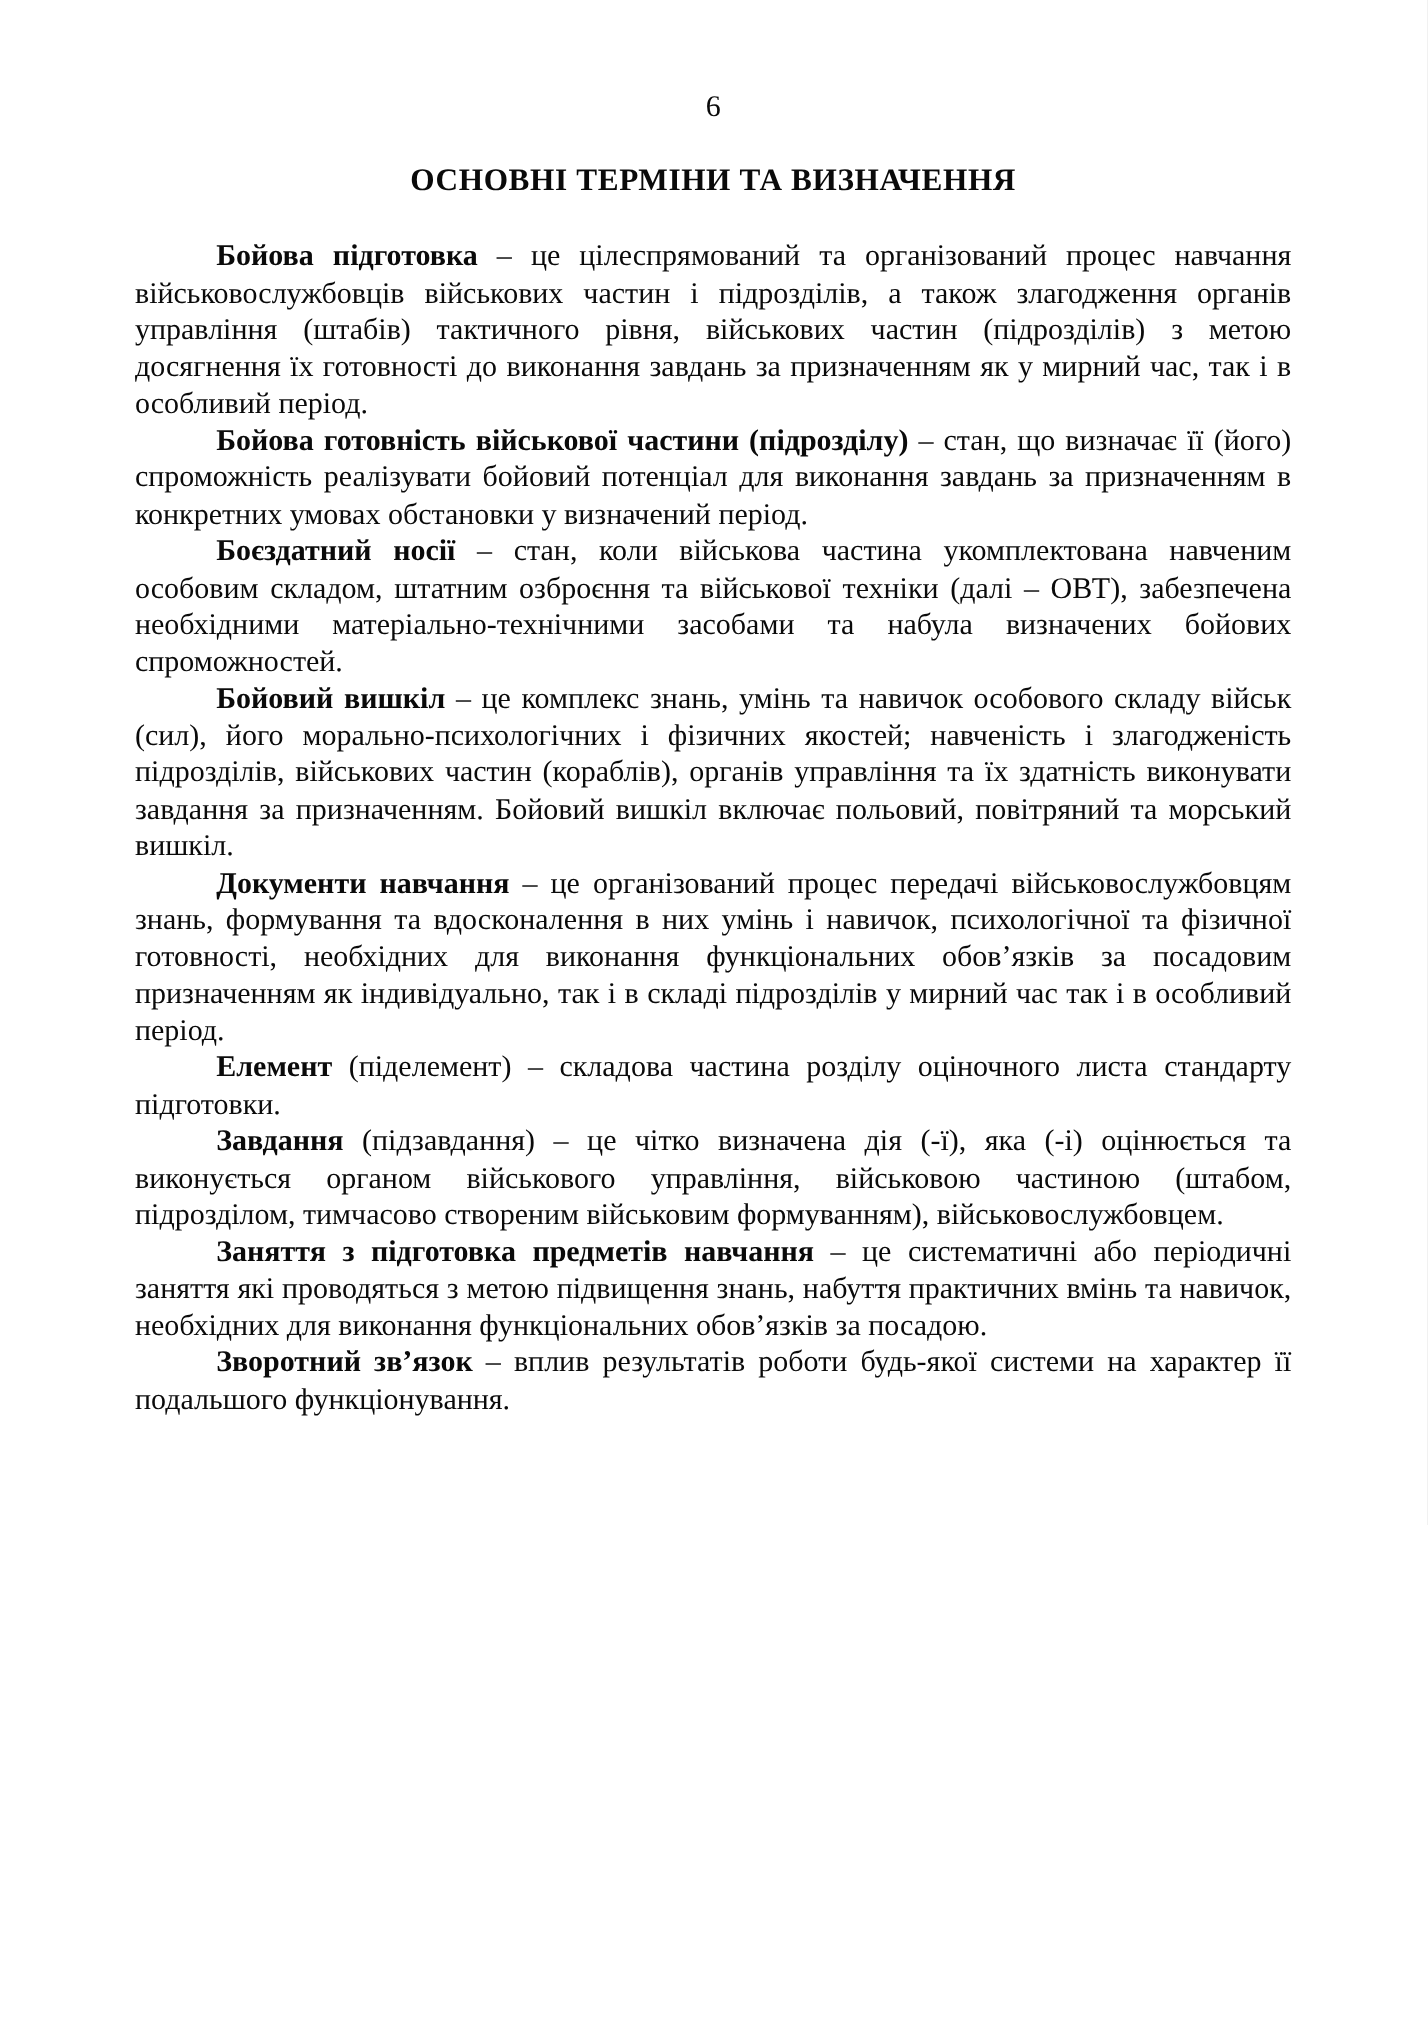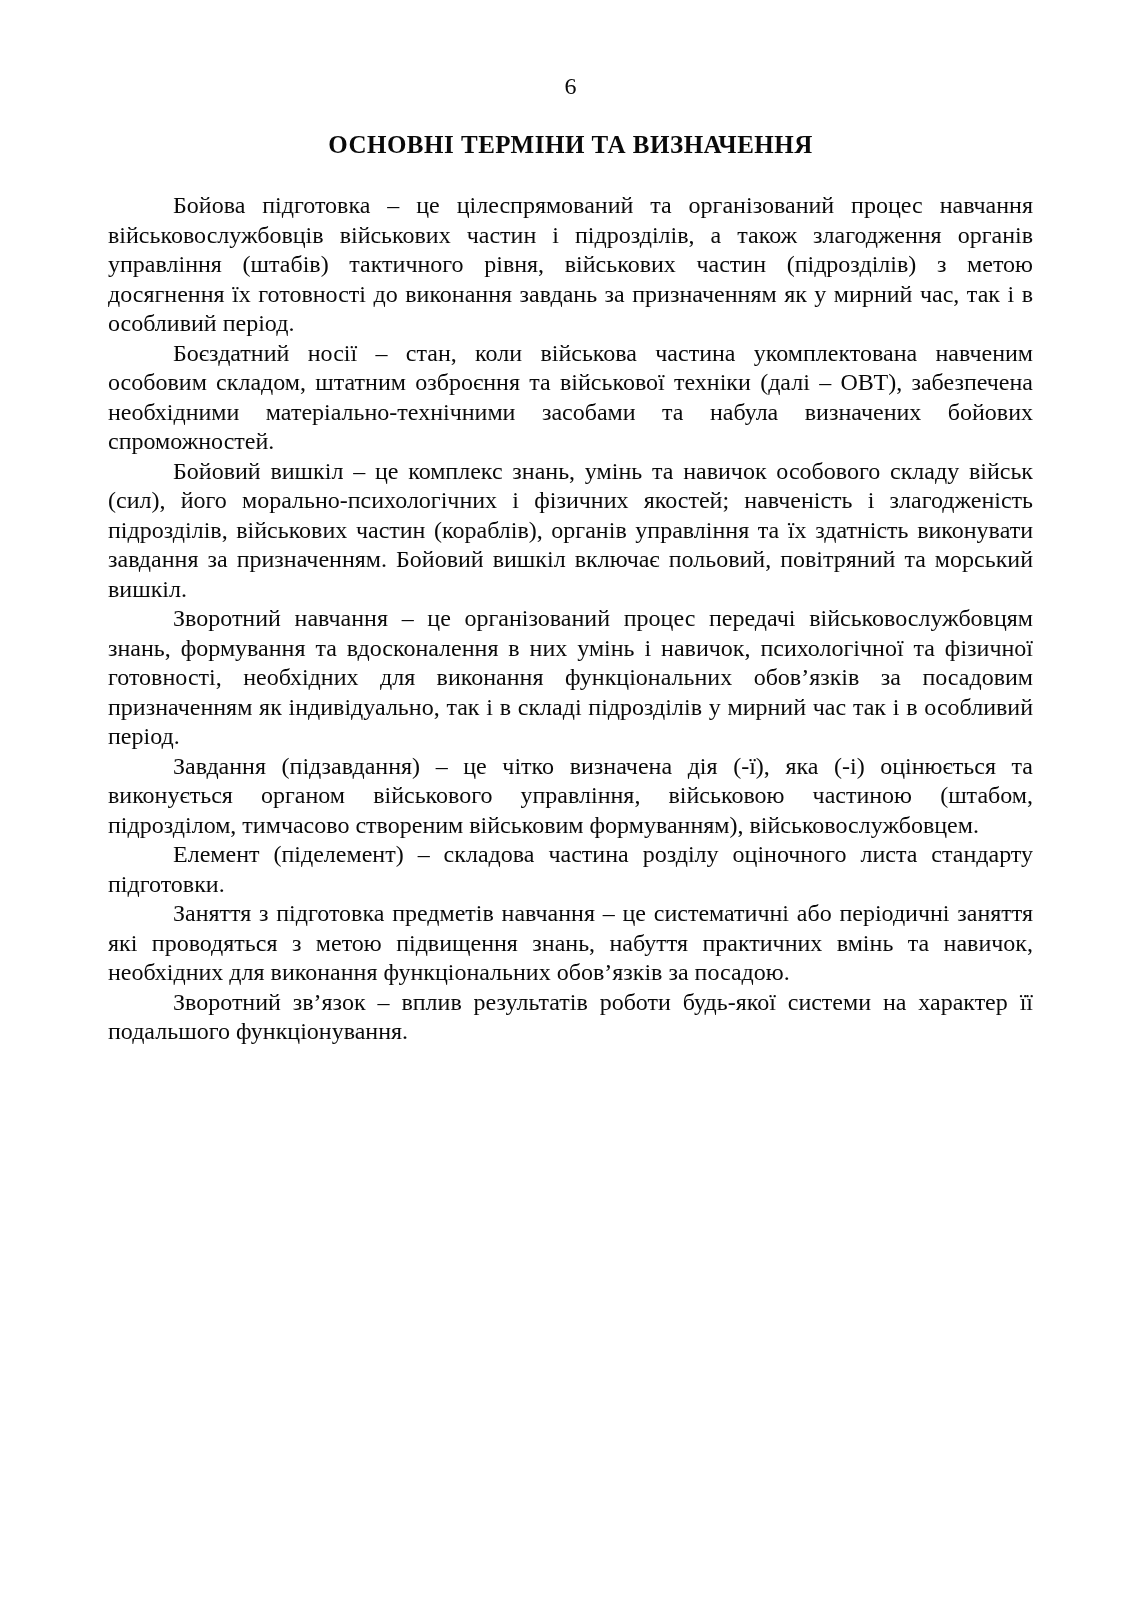--- a/index.html
+++ b/index.html
@@ -32,31 +32,32 @@
     margin: 0 0 32px 0;
     letter-spacing: 0.5px;
   }
   .def {
     margin: 0;
     text-align: justify;
     text-indent: 65px;
     text-justify: inter-word;
   }
   .def b {
-    font-weight: normal;
+    font-weight: bold;
   }
 </style>
 </head>
 <body>
 
 <div class="page">
   <div class="page-number">6</div>
   <h1 class="doc-title">ОСНОВНІ ТЕРМІНИ ТА ВИЗНАЧЕННЯ</h1>
 
   <p class="def"><b>Бойова підготовка</b><span> – це цілеспрямований та організований процес навчання військовослужбовців військових частин і підрозділів, а також злагодження органів управління (штабів) тактичного рівня, військових частин (підрозділів) з метою досягнення їх готовності до виконання завдань за призначенням як у мирний час, так і в особливий період.</span></p>
+  <p class="def"><b>Бойова готовність військової частини (підрозділу)</b><span> – стан, що визначає її (його) спроможність реалізувати бойовий потенціал для виконання завдань за призначенням в конкретних умовах обстановки у визначений період.</span></p>
   <p class="def"><b>Боєздатний носії</b><span> – стан, коли військова частина укомплектована навченим особовим складом, штатним озброєння та військової техніки (далі – ОВТ), забезпечена необхідними матеріально-технічними засобами та набула визначених бойових спроможностей.</span></p>
   <p class="def"><b>Бойовий вишкіл</b><span> – це комплекс знань, умінь та навичок особового складу військ (сил), його морально-психологічних і фізичних якостей; навченість і злагодженість підрозділів, військових частин (кораблів), органів управління та їх здатність виконувати завдання за призначенням. Бойовий вишкіл включає польовий, повітряний та морський вишкіл.</span></p>
-  <p class="def"><b>Зворотний навчання</b><span> – це організований процес передачі військовослужбовцям знань, формування та вдосконалення в них умінь і навичок, психологічної та фізичної готовності, необхідних для виконання функціональних обов’язків за посадовим призначенням як індивідуально, так і в складі підрозділів у мирний час так і в особливий період.</span></p>
+  <p class="def"><b>Документи навчання</b><span> – це організований процес передачі військовослужбовцям знань, формування та вдосконалення в них умінь і навичок, психологічної та фізичної готовності, необхідних для виконання функціональних обов’язків за посадовим призначенням як індивідуально, так і в складі підрозділів у мирний час так і в особливий період.</span></p>
+  <p class="def"><b>Елемент</b><span> (піделемент) – складова частина розділу оціночного листа стандарту підготовки.</span></p>
   <p class="def"><b>Завдання</b><span> (підзавдання) – це чітко визначена дія (-ї), яка (-і) оцінюється та виконується органом військового управління, військовою частиною (штабом, підрозділом, тимчасово створеним військовим формуванням), військовослужбовцем.</span></p>
-  <p class="def"><b>Елемент</b><span> (піделемент) – складова частина розділу оціночного листа стандарту підготовки.</span></p>
   <p class="def"><b>Заняття з підготовка предметів навчання</b><span> – це систематичні або періодичні заняття які проводяться з метою підвищення знань, набуття практичних вмінь та навичок, необхідних для виконання функціональних обов’язків за посадою.</span></p>
   <p class="def"><b>Зворотний зв’язок</b><span> – вплив результатів роботи будь-якої системи на характер її подальшого функціонування.</span></p>
 </div>
 
 </body></html>

